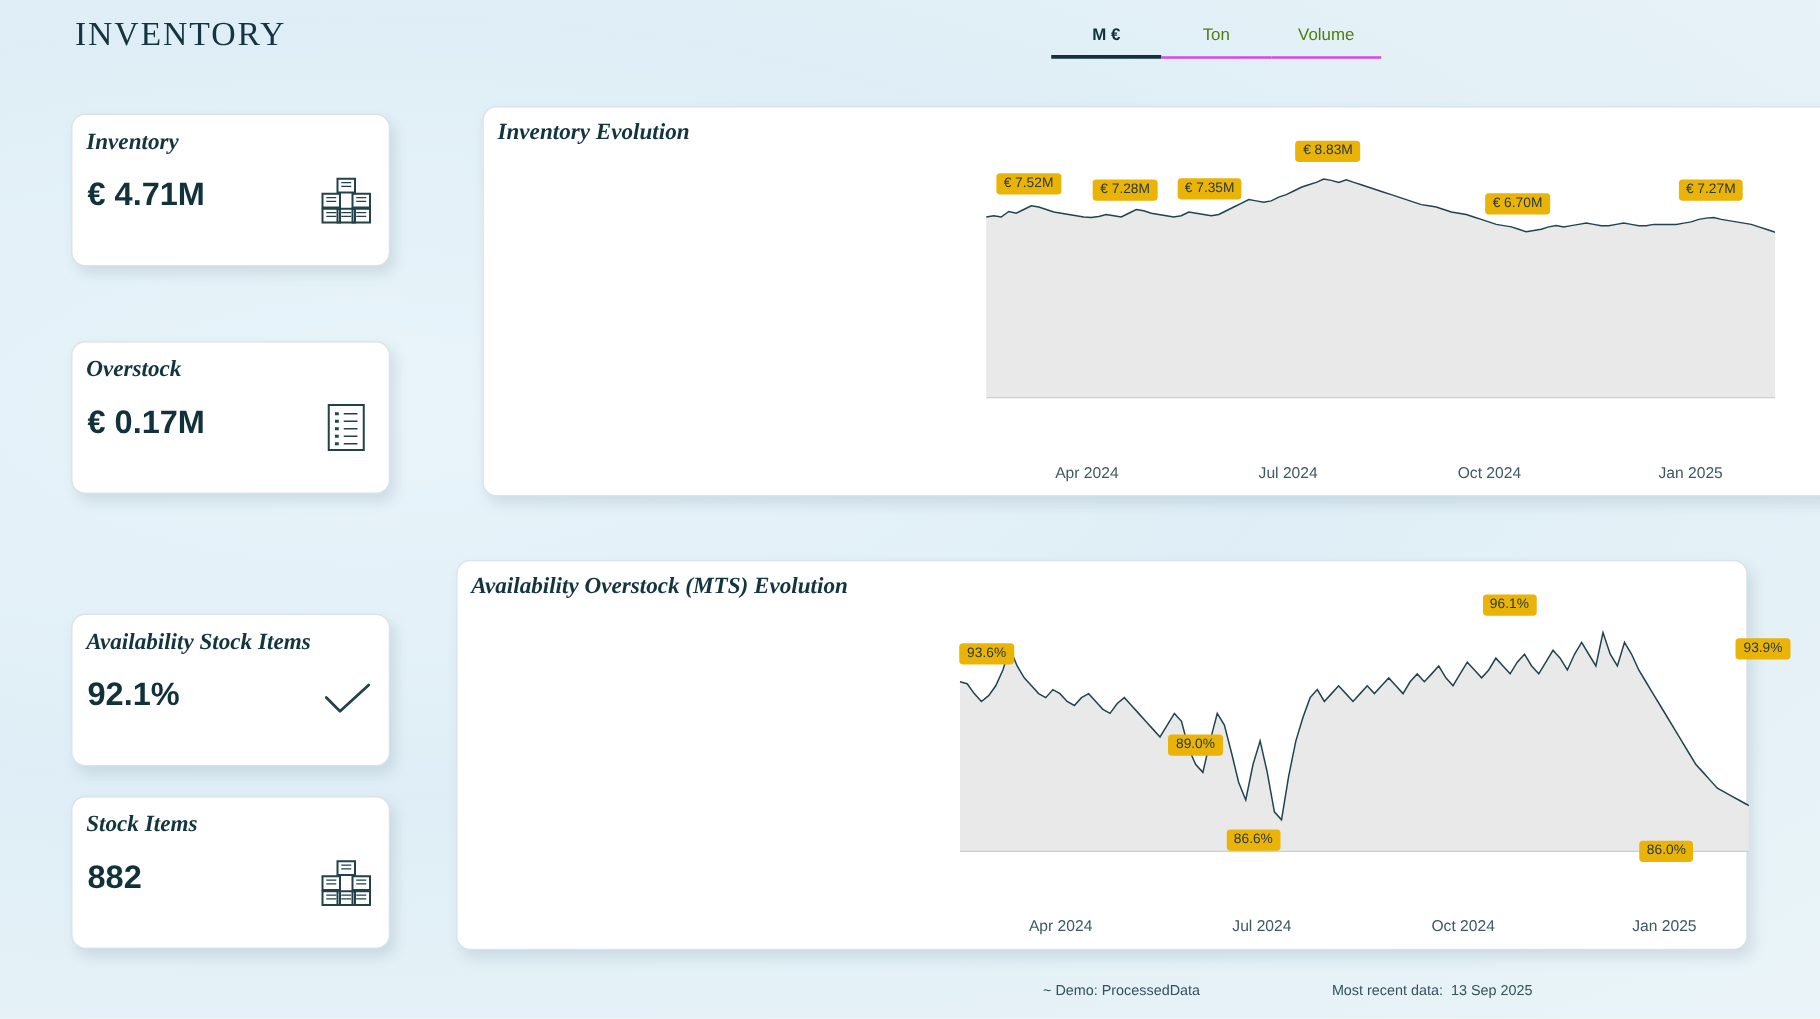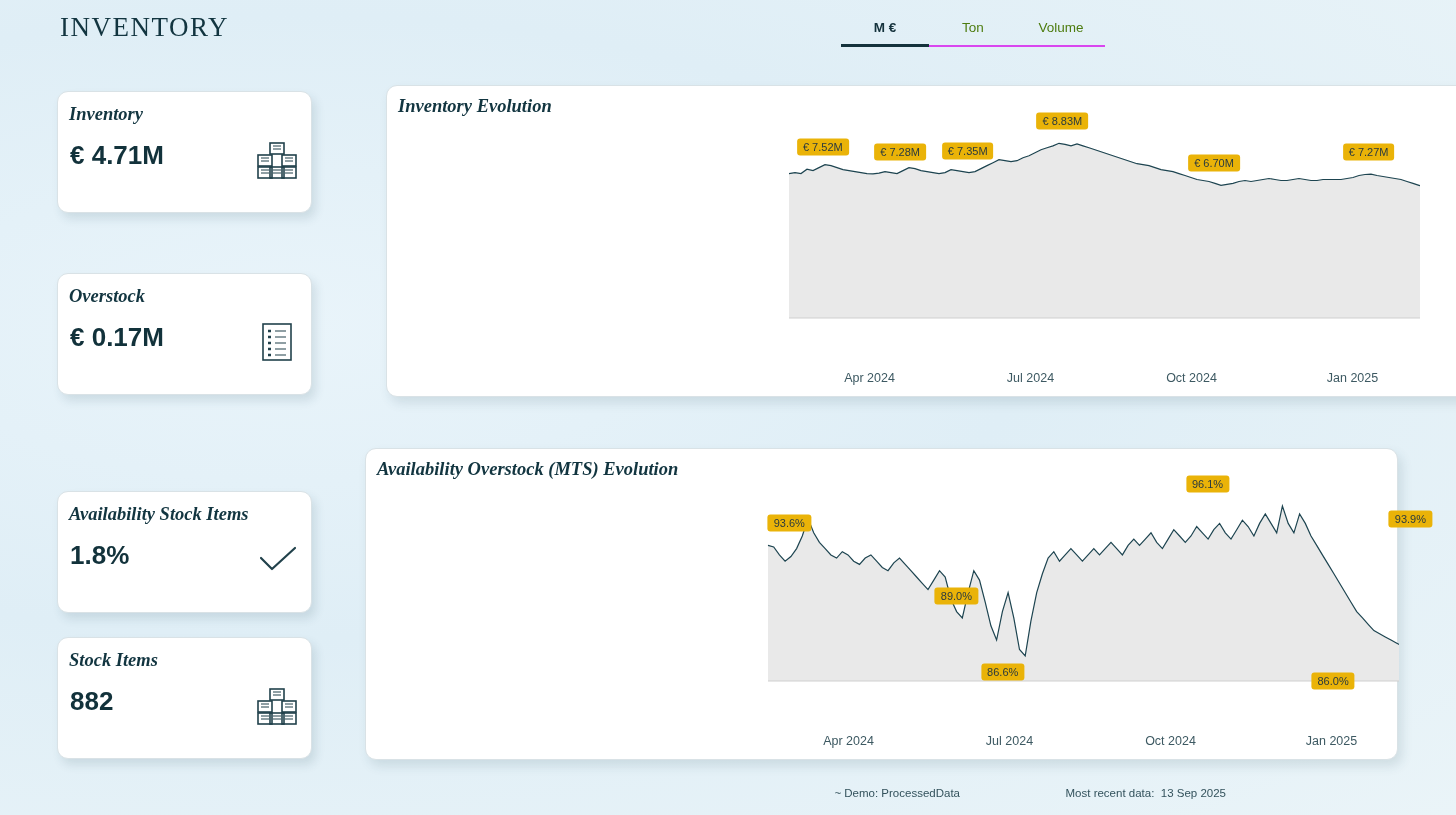--- a/index.html
+++ b/index.html
@@ -144,21 +144,21 @@
     <svg viewBox="0 0 44 40" width="44" height="40" fill="none" stroke="#21414b" stroke-width="1.6">
       <rect x="8" y="2" width="28" height="36"></rect>
       <path d="M13 9h3M13 15h3M13 21h3M13 27h3M13 33h3" stroke-width="2.4"></path>
       <path d="M20 9h11M20 15h11M20 21h11M20 27h11M20 33h11" stroke-width="1.2"></path>
     </svg>
   </div>
 </div>
 
 <div id="kpi-availability" class="kpi">
   <div class="kpi-title">Availability Stock Items</div>
-  <div class="kpi-value">1.8%</div>
+  <div class="kpi-value">92.1%</div>
   <div class="kpi-icon">
     <svg viewBox="0 0 44 40" width="44" height="40" fill="none" stroke="#21414b" stroke-width="2.2" stroke-linecap="round" stroke-linejoin="round">
       <path d="M6 18 L17 29 L40 8"></path>
     </svg>
   </div>
 </div>
 
 <div id="kpi-stockitems" class="kpi">
   <div class="kpi-title">Stock Items</div>
   <div class="kpi-value">882</div>

